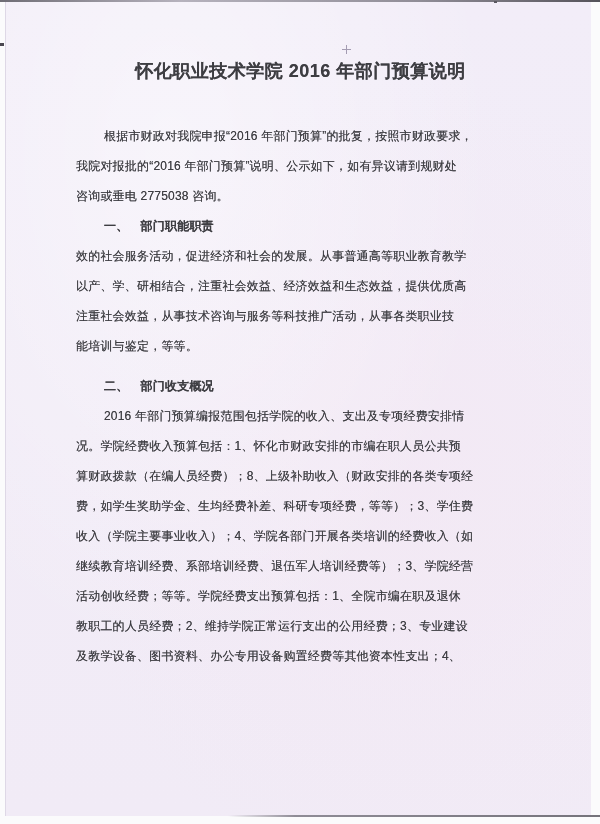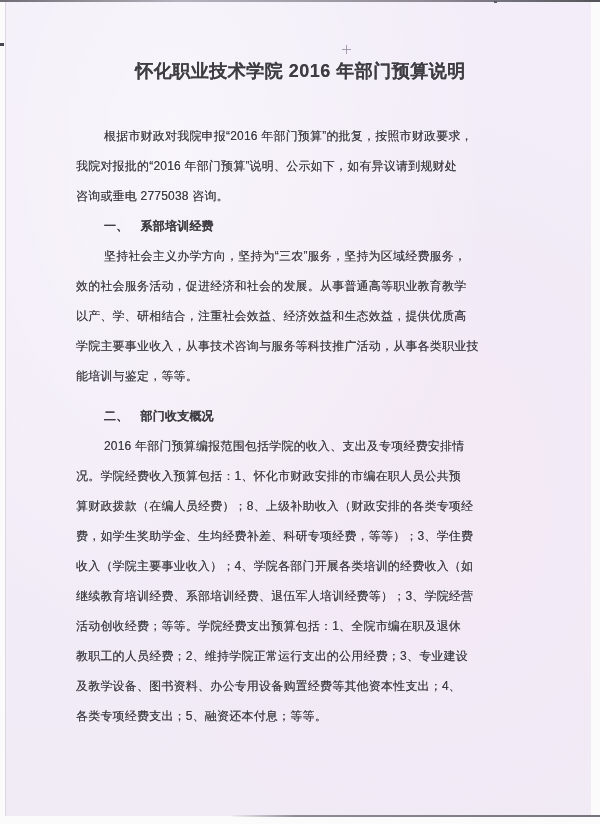--- a/index.html
+++ b/index.html
@@ -67,43 +67,41 @@
   <div class="content">
 
     <h1 class="title">怀化职业技术学院 2016 年部门预算说明</h1>
 
     <div class="para">
       <div class="line indent">根据市财政对我院申报“2016 年部门预算”的批复，按照市财政要求，</div>
       <div class="line">我院对报批的“2016 年部门预算”说明、公示如下，如有异议请到规财处</div>
       <div class="line">咨询或垂电 2775038 咨询。</div>
     </div>
 
-    <div class="line indent heading">一、　系部培训经费</div>
+    <div class="line indent heading">一、　部门职能职责</div>
 
     <div class="para">
-      <div class="line indent">坚持社会主义办学方向，坚持为“三农”服务，坚持为区域经费服务，</div>
       <div class="line">效的社会服务活动，促进经济和社会的发展。从事普通高等职业教育教学</div>
       <div class="line">以产、学、研相结合，注重社会效益、经济效益和生态效益，提供优质高</div>
-      <div class="line">学院主要事业收入，从事技术咨询与服务等科技推广活动，从事各类职业技</div>
+      <div class="line">注重社会效益，从事技术咨询与服务等科技推广活动，从事各类职业技</div>
       <div class="line">能培训与鉴定，等等。</div>
     </div>
 
     <div class="line indent heading sec2">二、　部门收支概况</div>
 
     <div class="para">
       <div class="line indent">2016 年部门预算编报范围包括学院的收入、支出及专项经费安排情</div>
       <div class="line">况。学院经费收入预算包括：1、怀化市财政安排的市编在职人员公共预</div>
       <div class="line">算财政拨款（在编人员经费）；8、上级补助收入（财政安排的各类专项经</div>
       <div class="line">费，如学生奖助学金、生均经费补差、科研专项经费，等等）；3、学住费</div>
       <div class="line">收入（学院主要事业收入）；4、学院各部门开展各类培训的经费收入（如</div>
       <div class="line">继续教育培训经费、系部培训经费、退伍军人培训经费等）；3、学院经营</div>
       <div class="line">活动创收经费；等等。学院经费支出预算包括：1、全院市编在职及退休</div>
       <div class="line">教职工的人员经费；2、维持学院正常运行支出的公用经费；3、专业建设</div>
       <div class="line">及教学设备、图书资料、办公专用设备购置经费等其他资本性支出；4、</div>
-      <div class="line">各类专项经费支出；5、融资还本付息；等等。</div>
     </div>
 
   </div>
 </div>
 
 <div class="edge-top"></div>
 <div class="edge-bottom"></div>
 <div class="left-tick"></div>
 <div class="speck"></div>
 <div class="cross">

